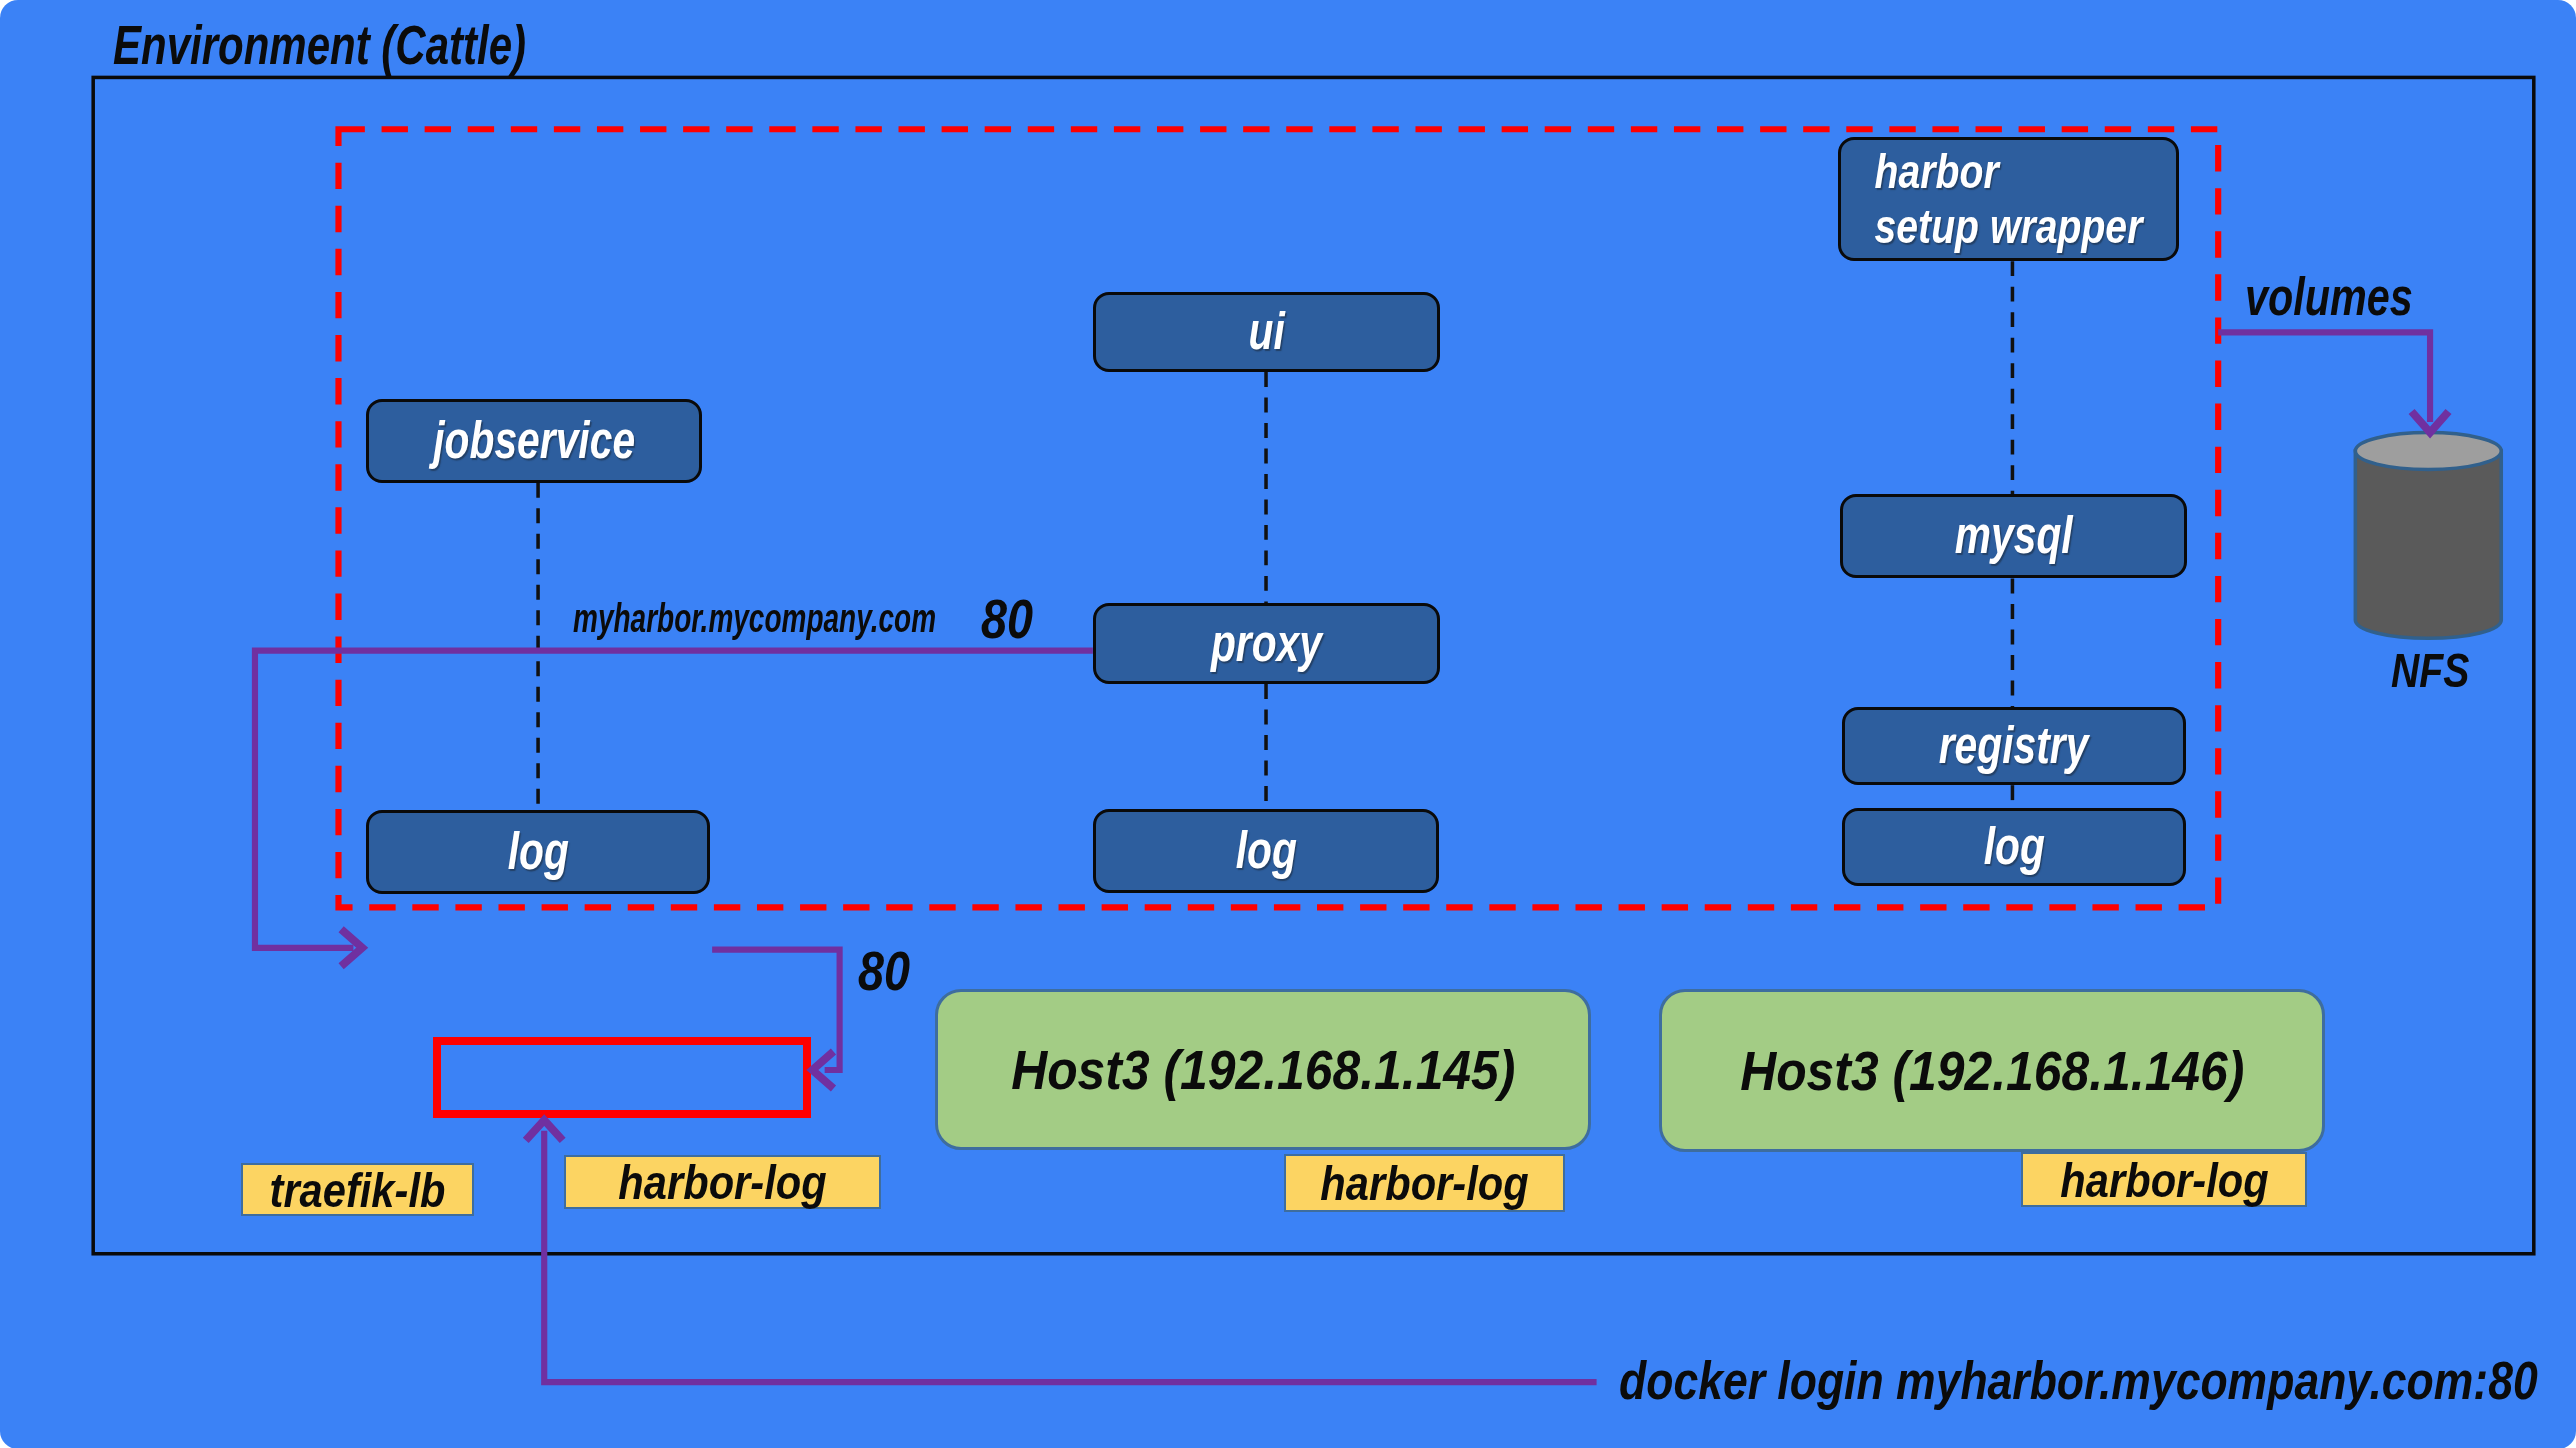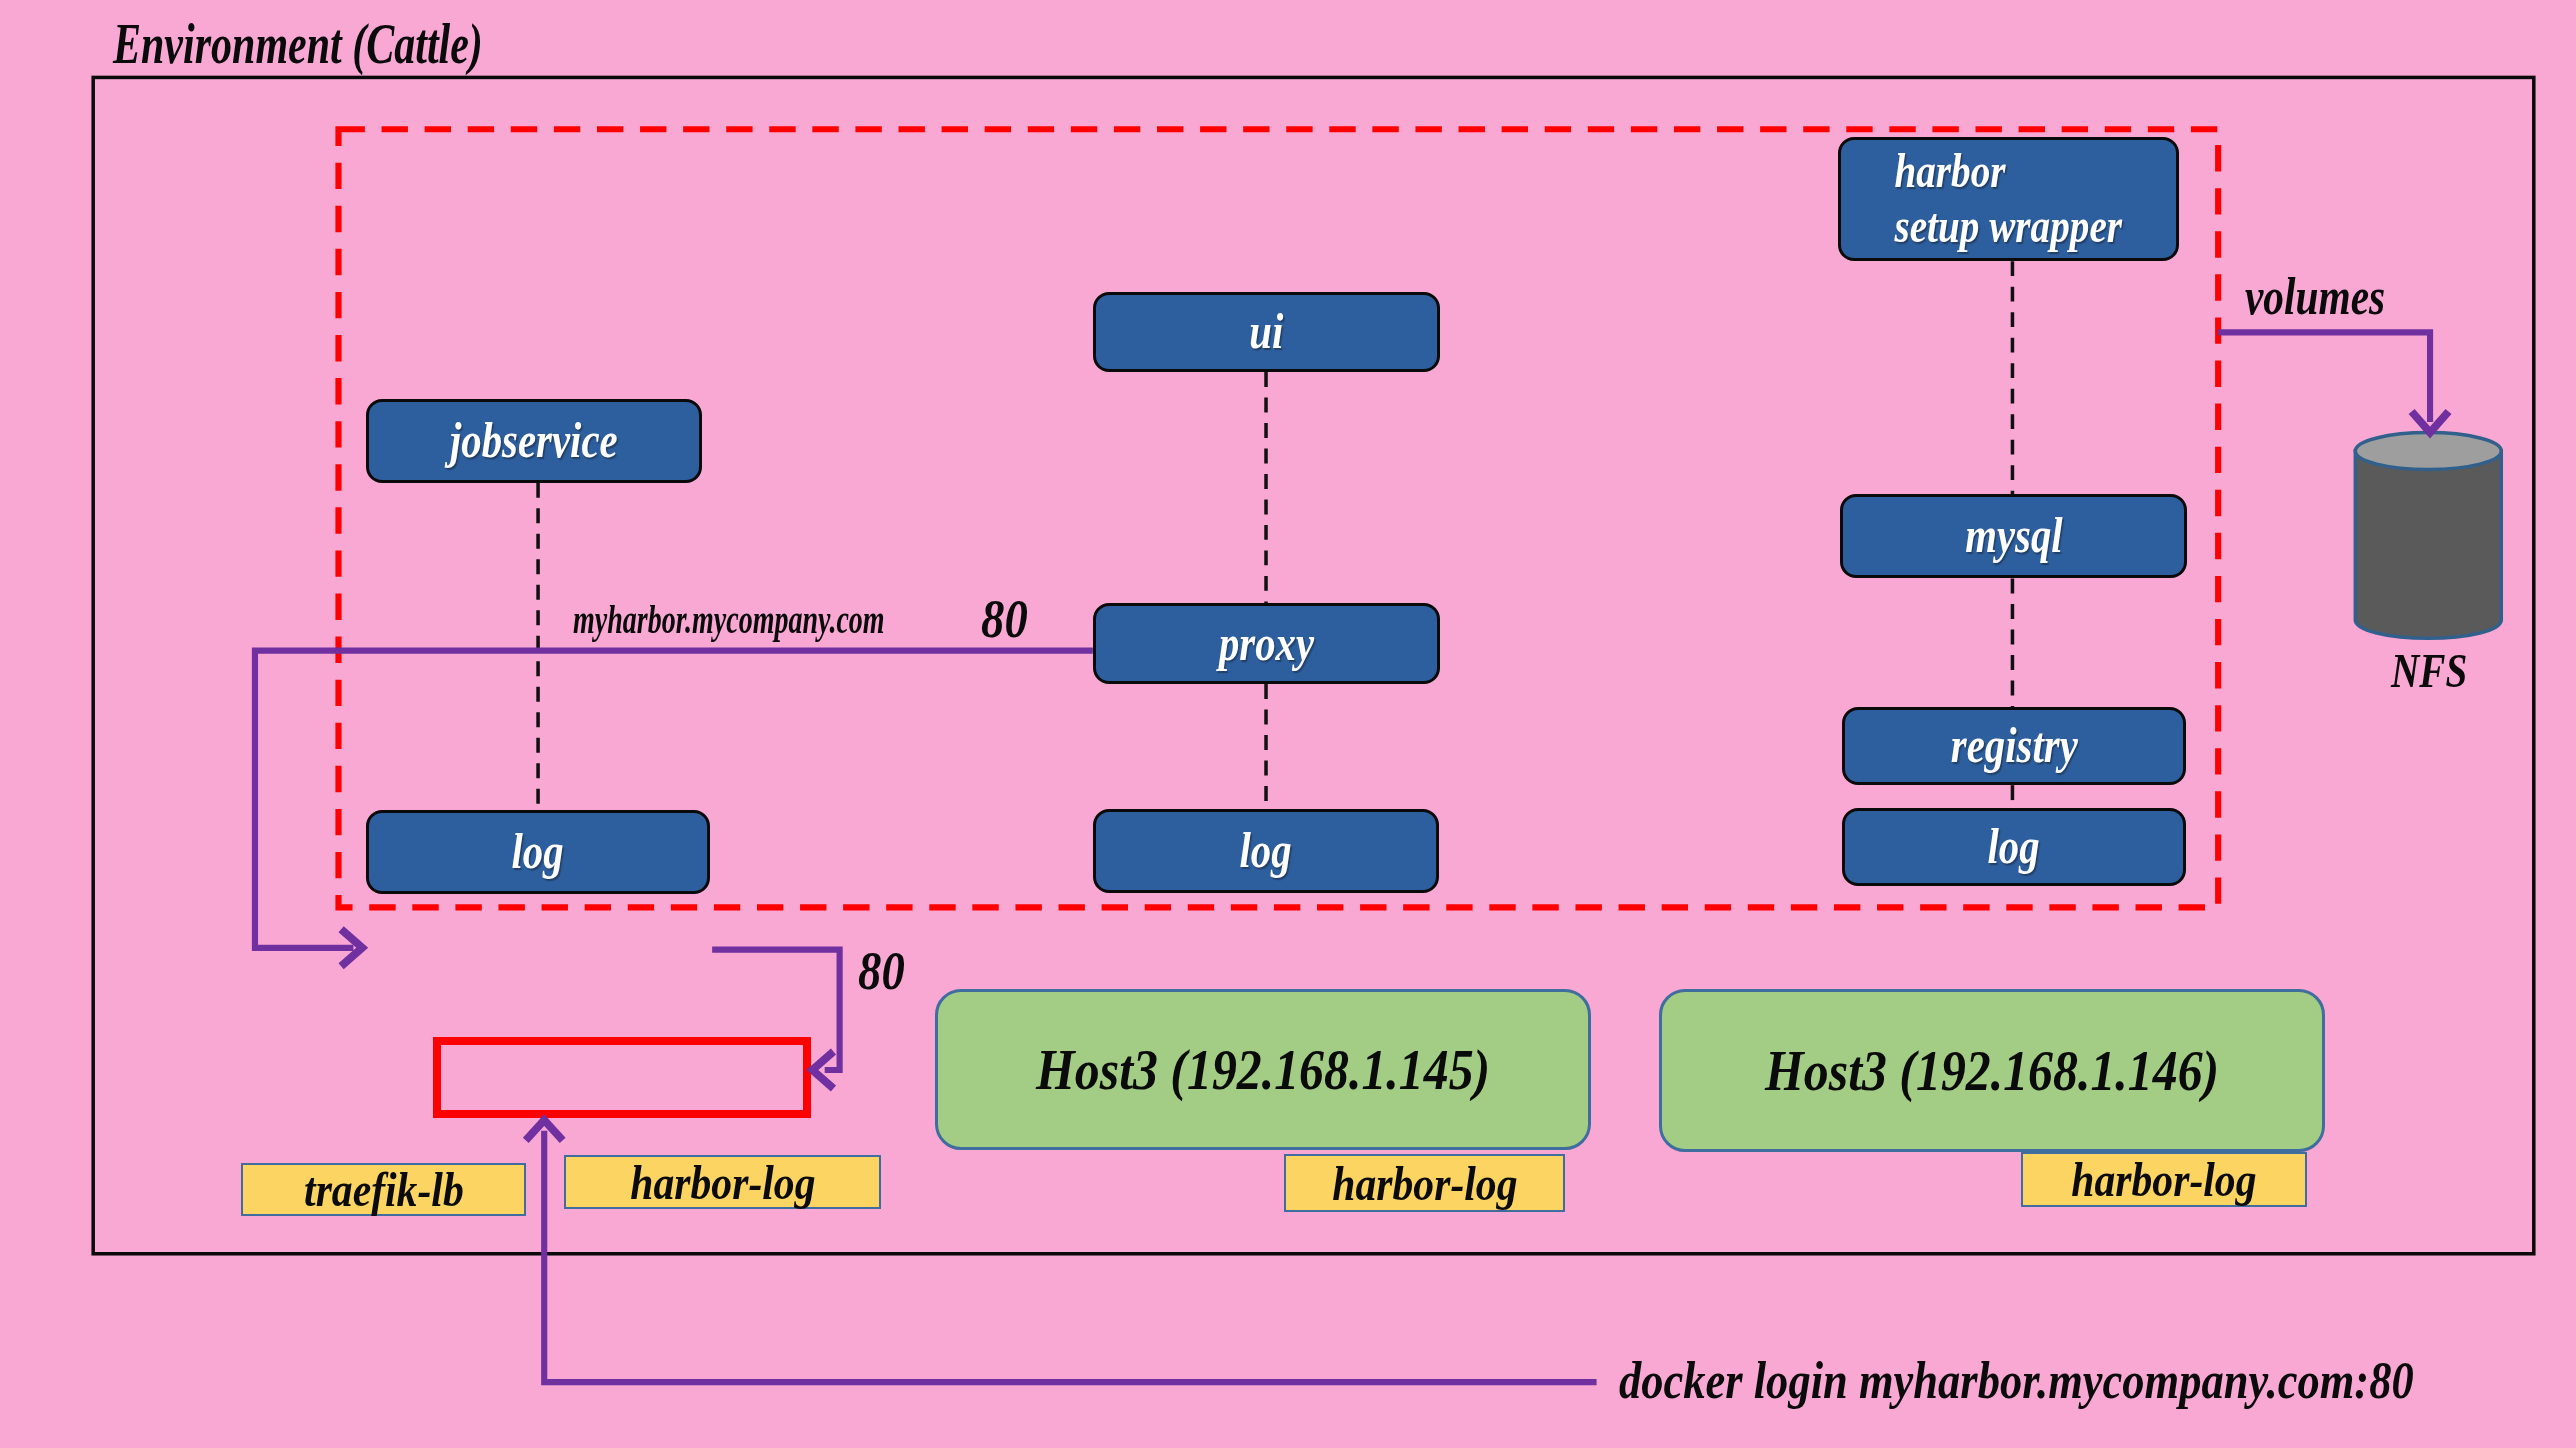--- a/index.html
+++ b/index.html
@@ -1,24 +1,25 @@
 <!DOCTYPE html>
 <html style="font-size:14px"><head>
 <meta charset="utf-8">
 <style>
   html, body { margin: 0; padding: 0; background: #ffffff; }
   .stage {
     position: relative;
     width: 2576px;
     height: 1449px;
-    background: #f9a8d4;
+    background: #3b82f6;
     overflow: hidden;
-    font-family: Liberation Serif, serif;
+    font-family: Liberation Sans, sans-serif;
     font-weight: bold;
     font-style: italic;
+    border-radius: 18px;
   }
   .stage * { box-sizing: border-box; }
   svg.canvas {
     position: absolute;
     left: 0; top: 0;
     width: 2576px; height: 1449px;
   }
   .t { display: inline-block; transform: scaleX(0.8); white-space: nowrap; }
   .title {
     position: absolute;
@@ -79,21 +80,21 @@
     left: 433px; top: 1037px; width: 378px; height: 81px;
     border: 8.8px solid #FE0000;
   }
   .tag {
     background: #FCD462;
     border: 2.6px solid #3E6D9E;
     color: #0b0b0b;
     font-size: 49px;
   }
   .tag .t { transform: scaleX(0.85); }
-  .tag-traefik-lb   { left: 241px;  top: 1163px; width: 285px; height: 53px; }
+  .tag-traefik-lb   { left: 241px;  top: 1163px; width: 233px; height: 53px; }
   .tag-harbor-log-1 { left: 564px;  top: 1155px; width: 317px; height: 54px; }
   .tag-harbor-log-2 { left: 1284px; top: 1154px; width: 281px; height: 58px; }
   .tag-harbor-log-3 { left: 2021px; top: 1152px; width: 286px; height: 55px; }
   .lbl {
     position: absolute;
     color: #0b0b0b;
     white-space: nowrap;
     transform-origin: left top;
   }
   .lbl-domain    { left: 573px;  top: 596px;  font-size: 40px; transform: scaleX(0.70); }

